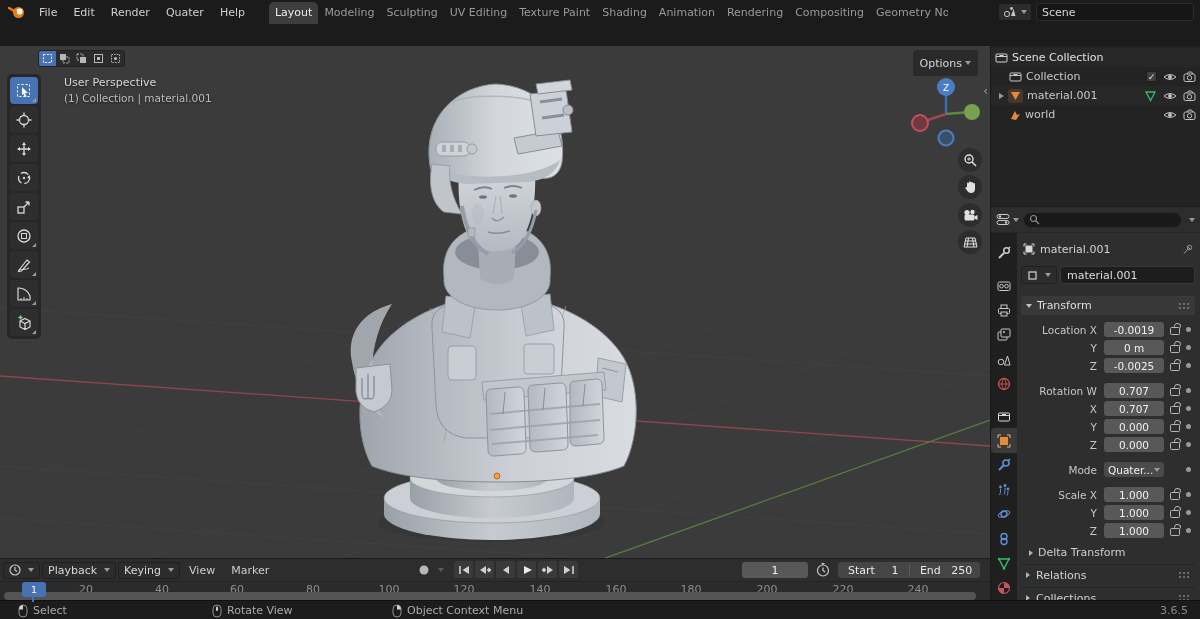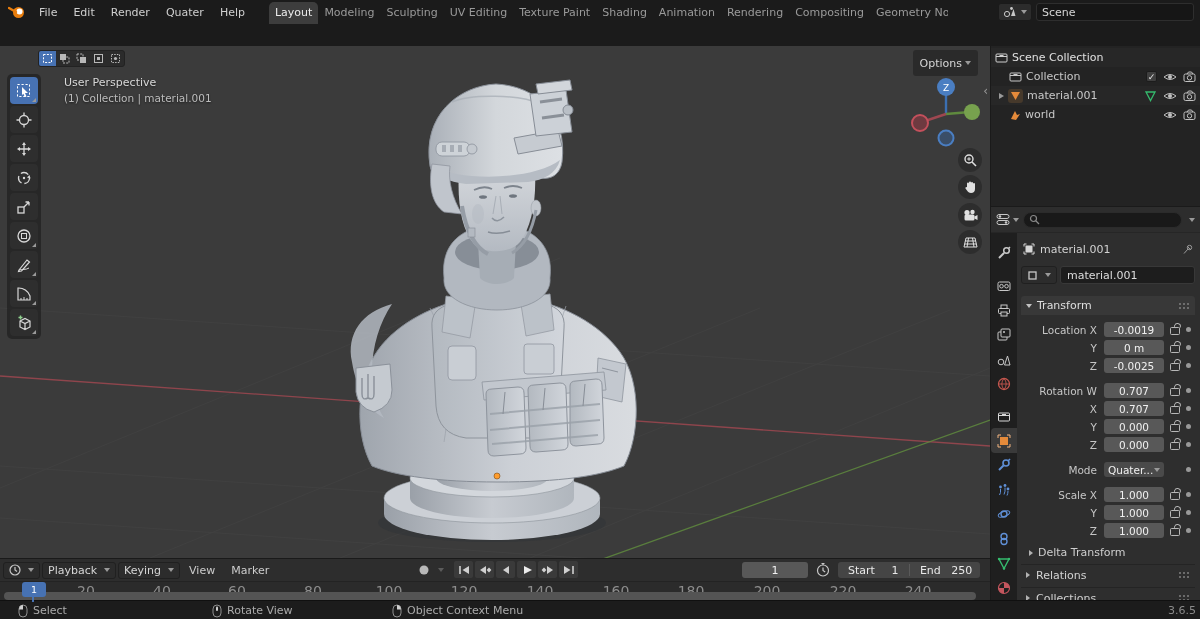--- a/index.html
+++ b/index.html
@@ -90,29 +90,29 @@
 
 .tl{position:absolute;left:0;top:558px;width:990px;height:42px;background:#2d2d2d;border-top:1px solid #1a1a1a}
 .tlh{position:relative;height:22px;display:flex;align-items:center;padding:0 3px;gap:2px}
 .transport{position:absolute;left:414px;top:2px;display:flex;align-items:center;gap:2px}
 .tbt{width:19px;height:17px;border-radius:2px;background:#3a3a3a;display:flex;align-items:center;justify-content:center}
 .tbt.play{background:#3a3a3a}
 .tlframe{position:absolute;left:742px;top:3px;width:66px;height:16px;background:#585858;border-radius:3px;display:flex;align-items:center;justify-content:center;color:#f2f2f2}
 .tlclock{position:absolute;left:816px;top:3px}
 .tlrange{position:absolute;left:838px;top:3px;width:142px;height:16px;background:#454545;border-radius:3px;display:flex;align-items:center;color:#e8e8e8}
 .ruler{position:relative;height:20px;background:#2b2b2b;border-top:1px solid #232323}
-.tick{position:absolute;top:1px;transform:translateX(-50%);color:#8d8d8d;font-size:14px}
+.tick{position:absolute;top:1px;transform:translateX(-50%);color:#8d8d8d;font-size:11px}
 .sbar{position:absolute;left:4px;top:10px;width:972px;height:8px;background:#545454;border-radius:4px}
 .cfbadge{position:absolute;left:22px;top:0;width:24px;height:15px;background:#4772b3;border-radius:3px;color:#fff;font-size:9.5px;display:flex;align-items:center;justify-content:center;z-index:3}
 .cfline{position:absolute;left:32px;top:15px;width:2px;height:5px;background:#4772b3;z-index:2}
 
 
 .status{position:absolute;left:0;top:600px;width:1200px;height:19px;background:#1c1c1c;border-top:1px solid #101010}
 .sitem{position:absolute;top:0;height:19px;display:flex;align-items:center;gap:5px;color:#ababab}
-.ver{position:absolute;right:4px;top:0;height:19px;display:flex;align-items:center;color:#8a8a8a}
+.ver{position:absolute;right:12px;top:0;height:19px;display:flex;align-items:center;color:#8a8a8a}
 svg{display:block}
 </style>
 </head>
 <body>
 
 <div class="topbar">
   <span class="logo">
     <svg width="17" height="14" viewBox="0 0 17 14">
         <circle cx="10.5" cy="7.5" r="5.5" fill="#e87d0d"></circle>
         <circle cx="11.5" cy="6.5" r="3" fill="#fff"></circle>

